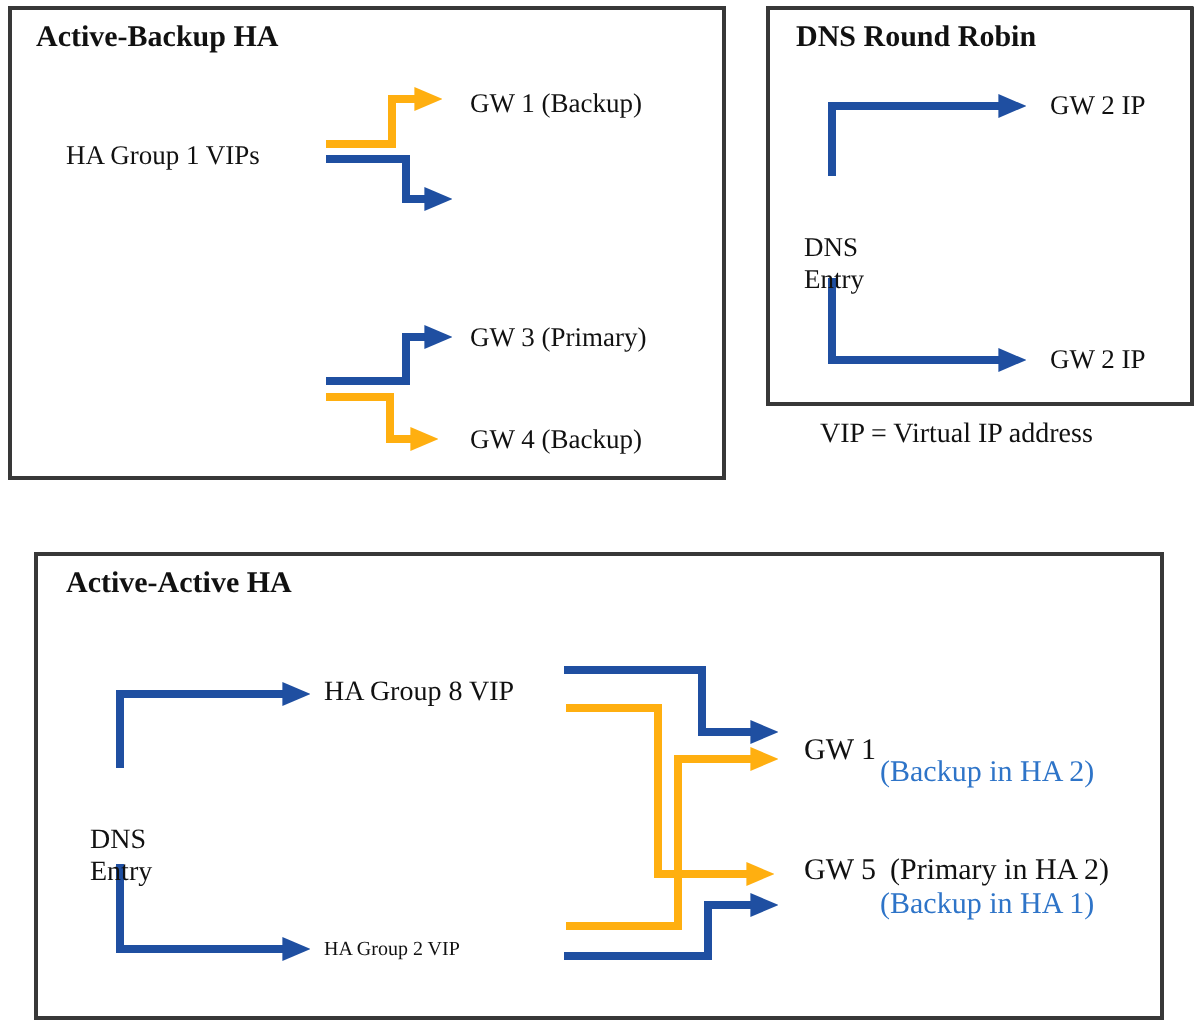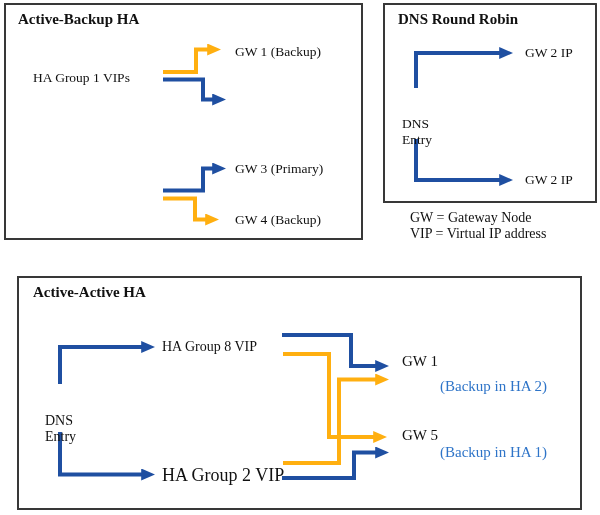--- a/index.html
+++ b/index.html
@@ -73,35 +73,35 @@
 
   <div class="lbl title" style="left:398px;top:11px;">DNS Round Robin</div>
   <div class="lbl cy" style="left:525px;top:53px;">GW 2 IP</div>
   <div class="lbl two-line" style="left:402px;top:96px;">
     <div>DNS</div>
     <div>Entry</div>
   </div>
   <div class="lbl cy" style="left:525px;top:180px;">GW 2 IP</div>
 
   <div class="lbl legend" style="left:410px;top:210px;">
-    <div>GW = Gateway Node</div>
     <div>VIP = Virtual IP address</div>
   </div>
 
   <div class="lbl title" style="left:33px;top:284px;">Active-Active HA</div>
   <div class="lbl two-line" style="left:45px;top:393px;font-size:14px;">
     <div>DNS</div>
     <div>Entry</div>
   </div>
   <div class="lbl cy" style="left:162px;top:346.5px;font-size:14px;">HA Group 8 VIP</div>
-  <div class="lbl cy" style="left:162px;top:474.5px;font-size:18px;">HA Group 2 VIP</div>
+  <div class="lbl cy" style="left:162px;top:474.5px;font-size:10px;">HA Group 2 VIP</div>
 
-  <div class="lbl cy big gw-line" style="left:402px;top:362px;">
+  <div class="lbl cy big gw-line" style="left:402px;top:376px;">
     <span>GW 1</span>
   </div>
   <div class="lbl cy big backup-text" style="left:440px;top:386.5px;">(Backup in HA 2)</div>
 
   <div class="lbl cy big gw-line" style="left:402px;top:436px;">
     <span>GW 5</span>
+    <span>(Primary in HA 2)</span>
   </div>
   <div class="lbl cy big backup-text" style="left:440px;top:452.5px;">(Backup in HA 1)</div>
 
 </div>
 
 </body></html>

